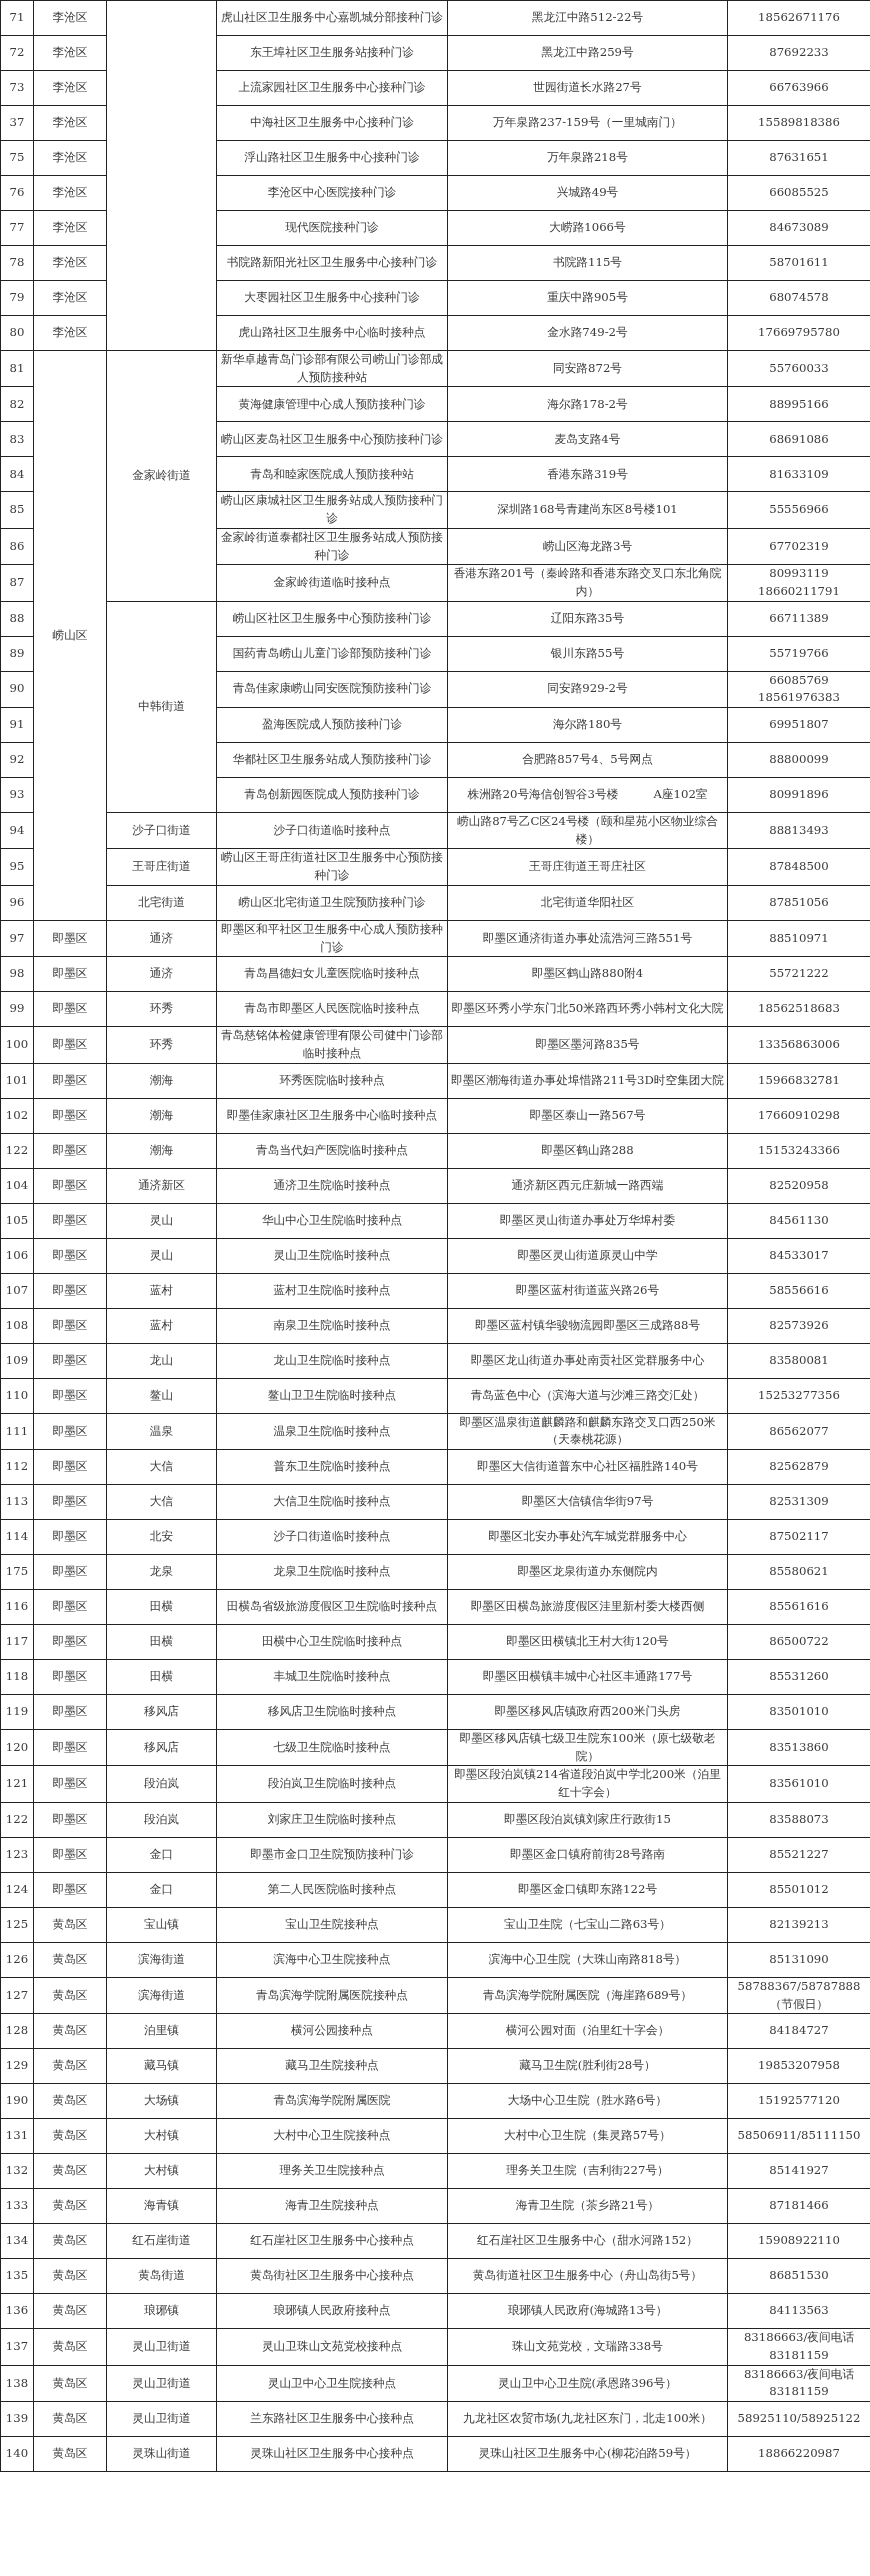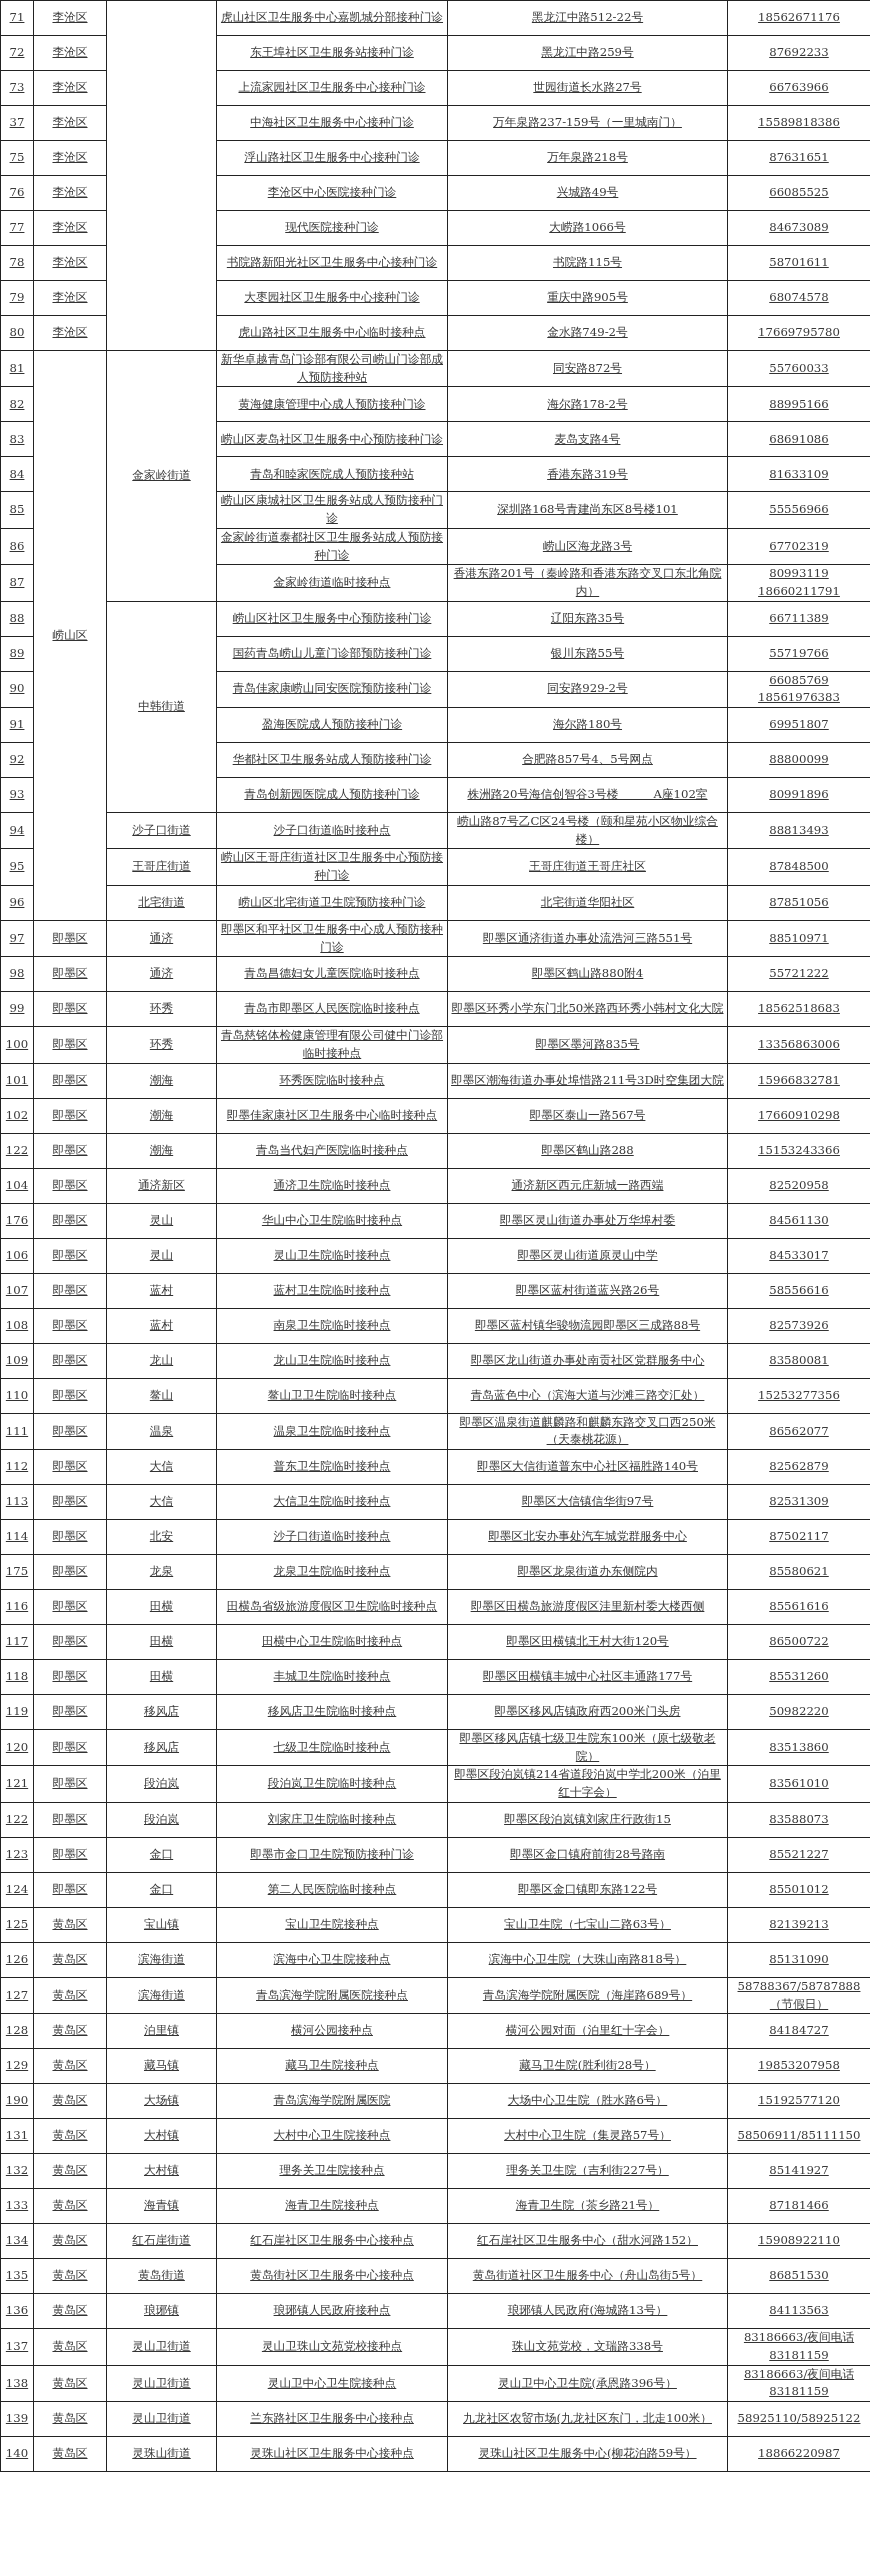--- a/index.html
+++ b/index.html
@@ -1,17 +1,17 @@
 <!DOCTYPE html>
 <html style="font-size:13px"><head>
 <meta charset="utf-8">
 <style>
   html, body { margin:0; padding:0; background:#ffffff; }
   body { width:870px; height:2576px; overflow:hidden; font-family:"DejaVu Serif","Liberation Serif",serif; color:#333; }
-  table { border-collapse:collapse; width:870px; table-layout:fixed;text-decoration:underline; }
+  table { border-collapse:collapse; width:870px; table-layout:fixed; }
   td { border:1.2px solid #222; text-align:center; vertical-align:middle; font-size:11.7px; line-height:17.7px; padding:0 2.4px; height:34px; color:#3a3a3a; overflow:hidden; }
   td.num { font-size:11.7px; }
   td.phone { font-size:11.7px; letter-spacing:0; }
   col.c0 { width:33px; } col.c1 { width:73px; } col.c2 { width:110px; } col.c3 { width:231px; } col.c4 { width:280px; } col.c5 { width:143px; }
 </style>
 </head>
 <body>
 
 <table>
   <colgroup>
@@ -254,21 +254,21 @@
       </tr>
       <tr>
         <td class="num">104</td>
         <td>即墨区</td>
         <td>通济新区</td>
         <td>通济卫生院临时接种点</td>
         <td>通济新区西元庄新城一路西端</td>
         <td class="phone">82520958</td>
       </tr>
       <tr>
-        <td class="num">176</td>
+        <td class="num">105</td>
         <td>即墨区</td>
         <td>灵山</td>
         <td>华山中心卫生院临时接种点</td>
         <td>即墨区灵山街道办事处万华埠村委</td>
         <td class="phone">84561130</td>
       </tr>
       <tr>
         <td class="num">106</td>
         <td>即墨区</td>
         <td>灵山</td>
@@ -371,21 +371,21 @@
         <td>丰城卫生院临时接种点</td>
         <td>即墨区田横镇丰城中心社区丰通路177号</td>
         <td class="phone">85531260</td>
       </tr>
       <tr>
         <td class="num">119</td>
         <td>即墨区</td>
         <td>移风店</td>
         <td>移风店卫生院临时接种点</td>
         <td>即墨区移风店镇政府西200米门头房</td>
-        <td class="phone">50982220</td>
+        <td class="phone">83501010</td>
       </tr>
       <tr>
         <td class="num">120</td>
         <td>即墨区</td>
         <td>移风店</td>
         <td>七级卫生院临时接种点</td>
         <td>即墨区移风店镇七级卫生院东100米（原七级敬老院）</td>
         <td class="phone">83513860</td>
       </tr>
       <tr>

